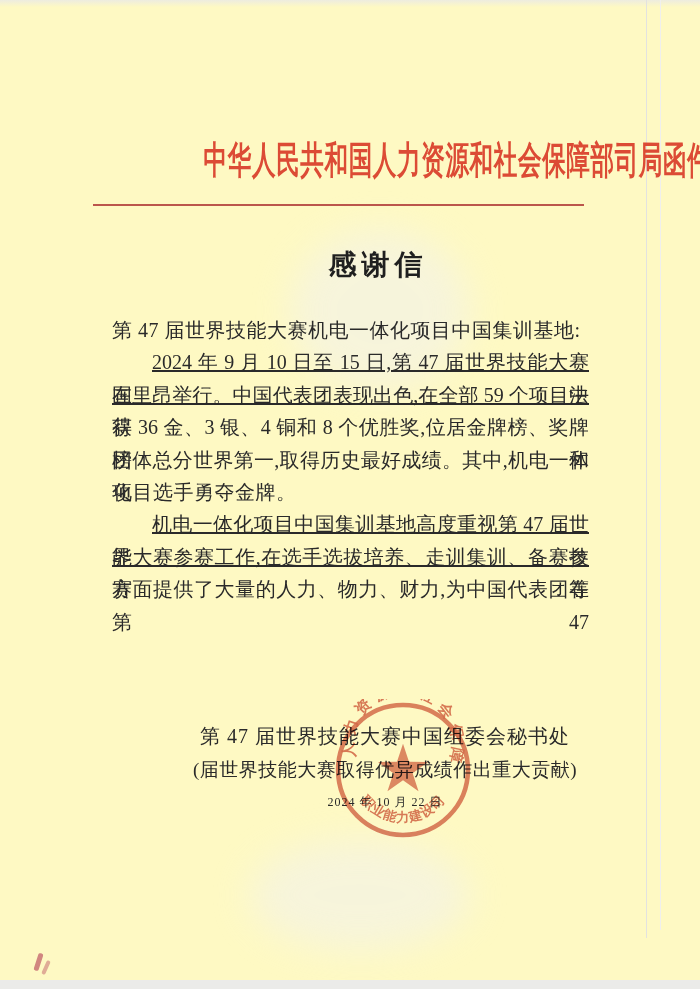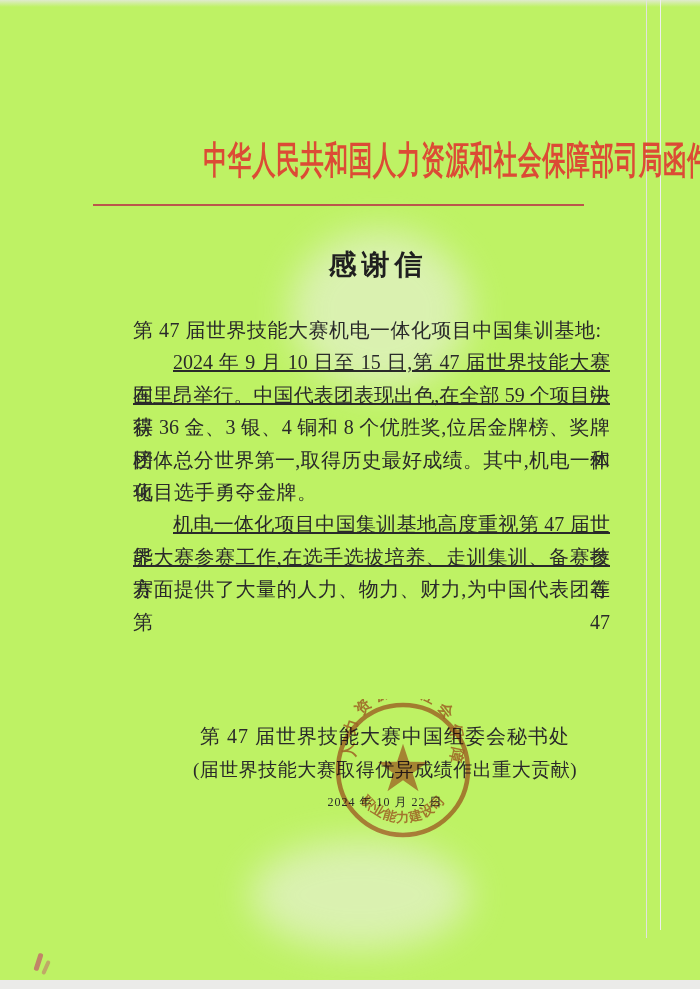--- a/index.html
+++ b/index.html
@@ -1,18 +1,18 @@
 <!DOCTYPE html>
 <html><head>
 <meta charset="utf-8">
 <style>
   html,body{margin:0;padding:0;background:#ffffff;}
   .page{
     position:relative;width:700px;height:989px;margin:0 auto;
-    background:#bef264;overflow:hidden;
+    background:#fef9c3;overflow:hidden;
     font-family:"Liberation Serif","DejaVu Serif",serif;
     color:#262626;
   }
   
   .scan-top{position:absolute;left:0;top:0;width:700px;height:7px;
     background:linear-gradient(180deg,#e9e9e7 0%,rgba(253,253,252,0) 100%);opacity:.8;}
   .scan-bottom{position:absolute;left:0;top:980px;width:700px;height:9px;background:#ebebe9;}
   .edge-line-1{position:absolute;left:646px;top:0;width:1px;height:938px;background:#e2e2e0;}
   .edge-line-2{position:absolute;left:660px;top:0;width:1px;height:930px;background:#efefed;}
   .ghost-blob{position:absolute;border-radius:50%;filter:blur(18px);background:#f1f1ef;opacity:.55;}
@@ -29,21 +29,21 @@
   }
   .red-divider{position:absolute;left:93px;top:204px;width:491px;height:2px;background:#bb564c;}
 
   
   .doc-title{
     position:absolute;left:0;top:246px;width:700px;text-align:center;
     font-size:28px;font-weight:bold;letter-spacing:5px;color:#1f1f1f;padding-left:28px;
   }
 
   
-  .body-block{position:absolute;left:112px;top:314px;width:477px;font-size:20px;color:#2a2a2a;margin-left:21px;}
+  .body-block{position:absolute;left:112px;top:314px;width:477px;font-size:20px;color:#2a2a2a;}
   .body-line{height:32.4px;line-height:32.4px;white-space:nowrap;letter-spacing:.5px;}
   .body-line.justify{white-space:normal;text-align:justify;text-align-last:justify;letter-spacing:0;}
   .body-line.indent{text-indent:2em;text-decoration:underline;}
 
   
   .signature{position:absolute;left:150px;top:720px;width:470px;text-align:center;color:#2a2a2a;}
   .sig-org{font-size:20px;line-height:33px;letter-spacing:1px;}
   .sig-note{font-size:19px;line-height:33px;letter-spacing:.5px;}
   .sig-date{font-size:12px;line-height:33px;letter-spacing:1px;}
 

